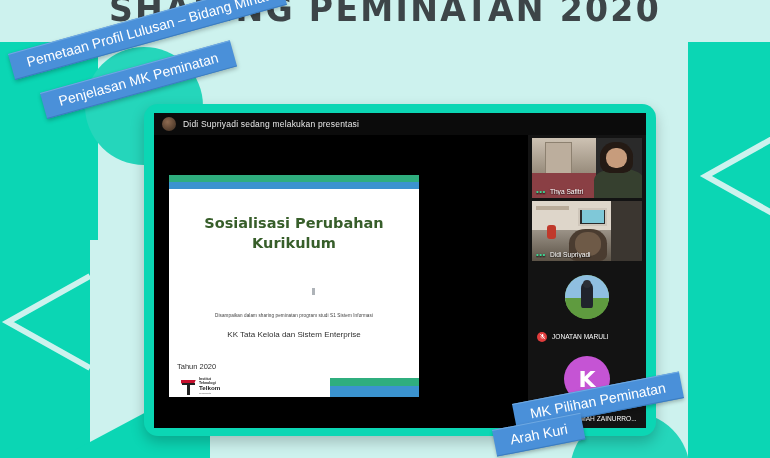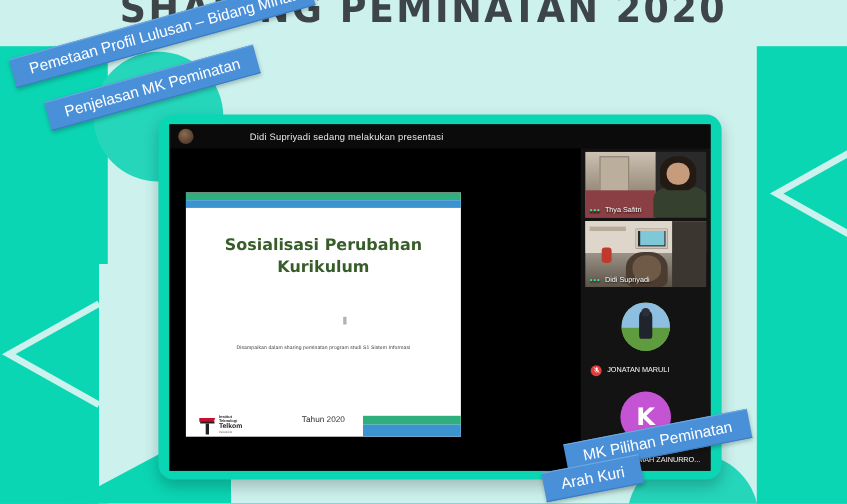--- a/index.html
+++ b/index.html
@@ -96,21 +96,21 @@
     display:flex;align-items:center;gap:7px;padding-left:8px;
     box-sizing:border-box;
     background:#0b0b0b;
   }
   #status-avatar{
     width:14px;height:14px;border-radius:50%;
     background:radial-gradient(circle at 40% 35%,#8d6a50,#3a2a1e);
     flex:0 0 auto;
   }
   #status-text{
-    color:#e9e9e9;font-size:8.5px;letter-spacing:.2px;margin-left:44px;
+    color:#e9e9e9;font-size:8.5px;letter-spacing:.2px;
   }
 
   
   #slide-stage{
     position:absolute;left:0;top:22px;width:374px;height:293px;
     background:#000;
   }
   #slide{
     position:absolute;left:15px;top:40px;width:250px;height:222px;
     background:#ffffff;
@@ -134,21 +134,21 @@
   }
   #slide-sub{
     position:absolute;left:8px;top:138px;width:234px;text-align:center;
     color:#3c3c3c;font-size:4.6px;letter-spacing:.1px;
   }
   #slide-author{
     position:absolute;left:8px;top:154px;width:234px;text-align:center;
     color:#2f2f2f;font-size:8px;line-height:12px;
   }
   #slide-year{
-    position:absolute;left:8px;top:202px;width:234px;text-align:center;
+    position:absolute;left:8px;top:187px;width:234px;
     color:#2f2f2f;font-size:7.5px;
   }
   #slide-logo{
     position:absolute;left:12px;top:203px;width:62px;height:17px;
     display:flex;align-items:center;gap:2px;
   }
   .logo-mark{width:16px;height:16px;position:relative;flex:0 0 auto;}
   .logo-mark .red{position:absolute;left:0;top:1px;width:15px;height:4px;background:#c8102e;
      clip-path:polygon(0 0,100% 0,88% 100%,0 100%);}
   .logo-mark .tee{position:absolute;left:1px;top:4px;width:13px;height:12px;}
@@ -297,20 +297,21 @@
 
           <div id="slide-title">
             <div>Sosialisasi Perubahan Kurikulum</div>
           </div>
 
           <div id="slide-cursor"></div>
 
           <div id="slide-sub">Disampaikan dalam sharing peminatan program studi S1 Sistem Informasi</div>
 
           <div id="slide-author">
+            <div>KK Tata Kelola dan Sistem Enterprise</div>
           </div>
 
           <div id="slide-year">Tahun 2020</div>
 
           <div id="slide-logo">
             <div class="logo-mark">
               <div class="red"></div>
               <div class="tee"></div>
             </div>
             <div class="logo-text">

